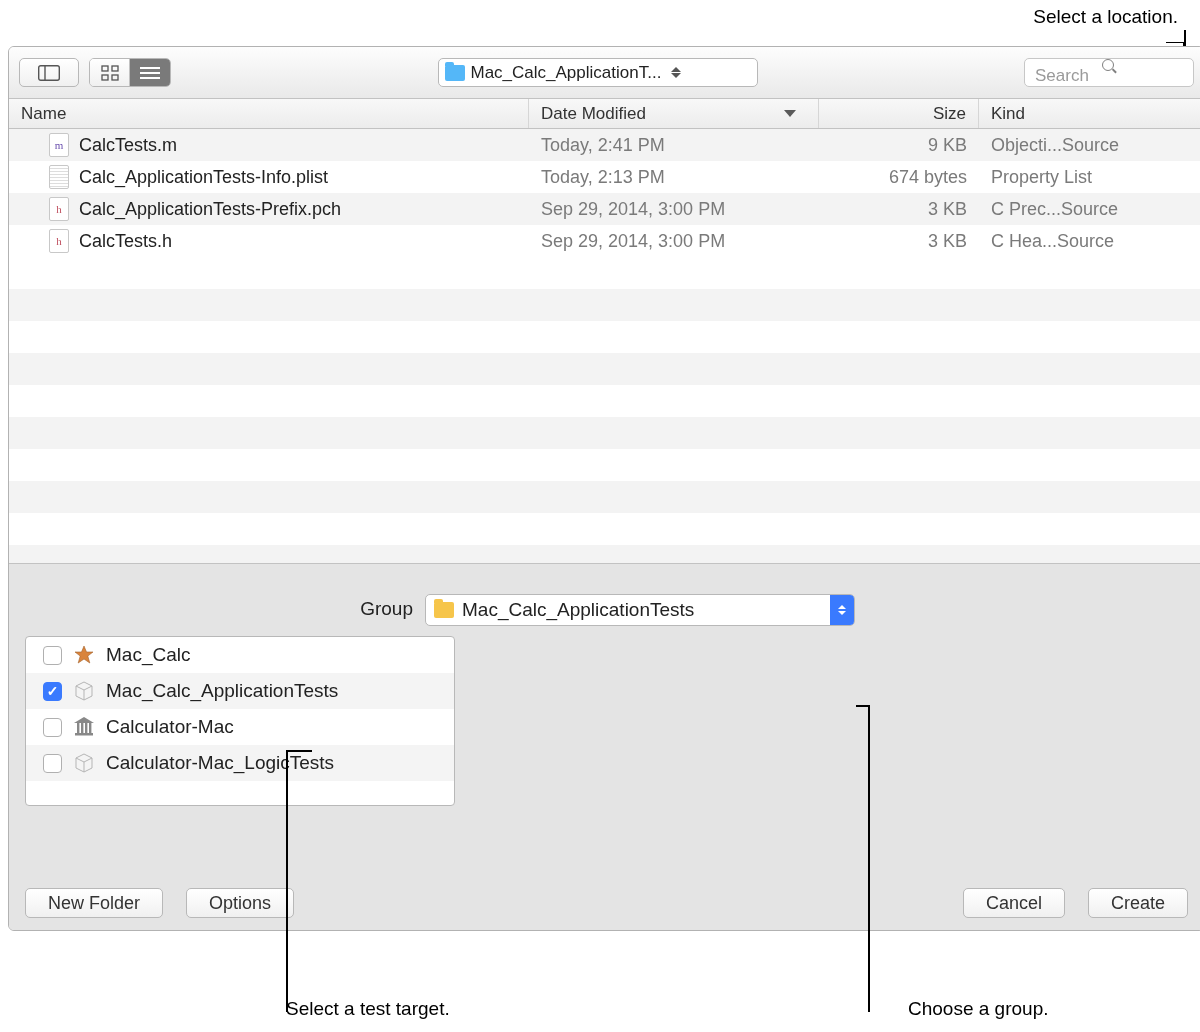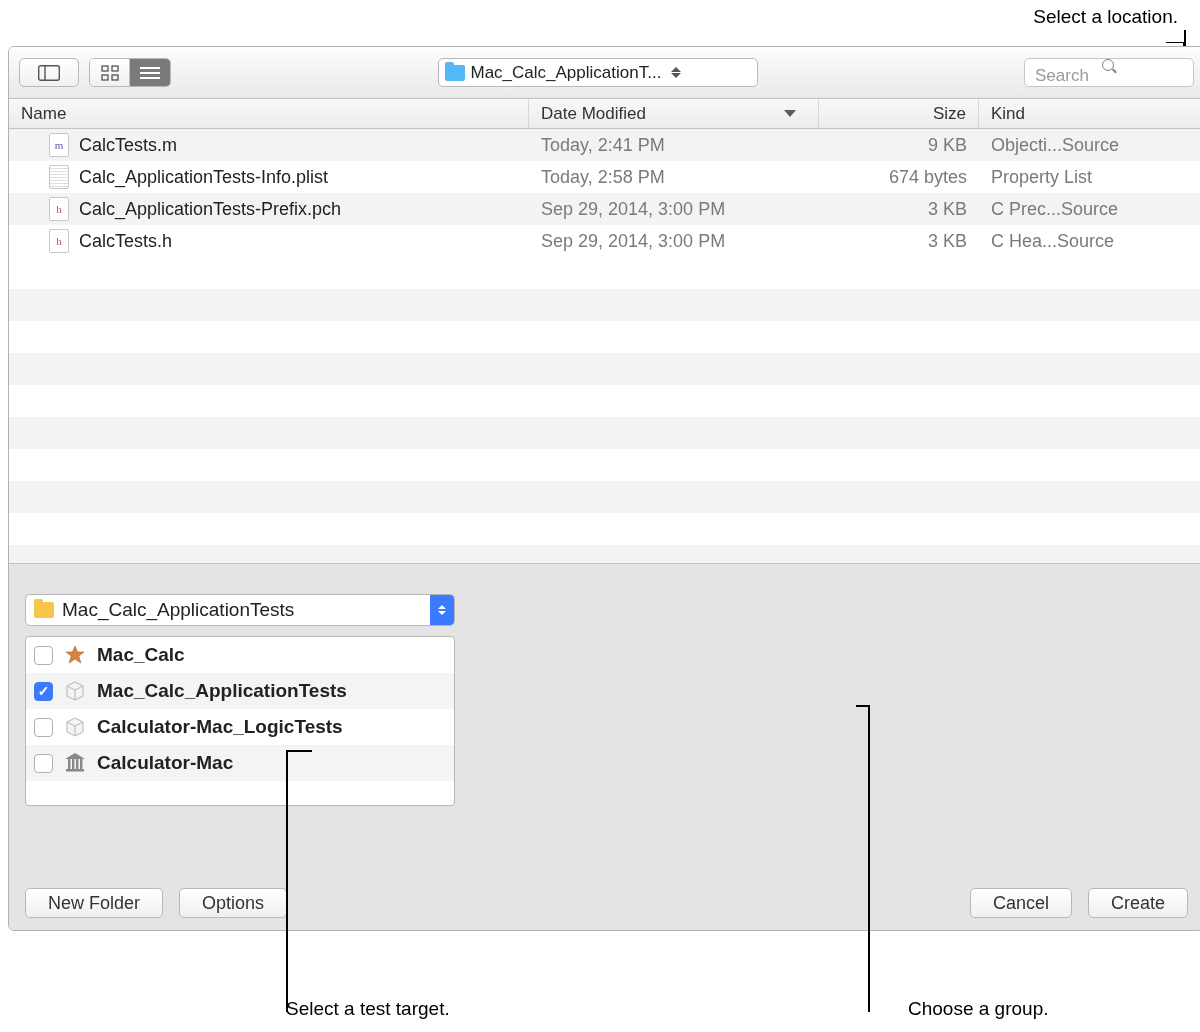--- a/index.html
+++ b/index.html
@@ -281,25 +281,24 @@
     width: 430px;
     background: #fff;
     border: 1px solid #b8b8b8;
     border-radius: 4px;
     overflow: hidden;
   }
   .target-row {
     display: flex;
     align-items: center;
     height: 36px;
-    padding: 0 8px;
+    padding: 0 17px;
     gap: 10px;
     font-size: 19px;
     cursor: pointer;
-    font-weight: bold;
   }
   .target-row:nth-child(even) { background: #f4f4f4; }
   .checkbox {
     width: 19px; height: 19px;
     border: 1px solid #b0b0b0;
     border-radius: 4px;
     background: #fff;
     display: inline-flex;
     align-items: center;
     justify-content: center;
@@ -324,21 +323,21 @@
     flex-shrink: 0;
   }
   .targets-empty { height: 24px; }
   .footer {
     position: absolute;
     bottom: 12px;
     left: 16px;
     right: 16px;
     display: flex;
     align-items: center;
-    gap: 16px;
+    gap: 23px;
   }
   .footer .spacer { flex: 1; }
   .btn {
     height: 30px;
     padding: 0 22px;
     font-size: 18px;
   }
   
   .callout-line-v {
     position: absolute;
@@ -427,21 +426,21 @@
           </div>
           <div class="cell cell-date">Today, 2:41 PM</div>
           <div class="cell cell-size">9 KB</div>
           <div class="cell cell-kind">Objecti...Source</div>
         </div>
         <div class="file-row">
           <div class="cell cell-name">
             <span class="file-icon plist"></span>
             <span>Calc_ApplicationTests-Info.plist</span>
           </div>
-          <div class="cell cell-date">Today, 2:58 PM</div>
+          <div class="cell cell-date">Today, 2:13 PM</div>
           <div class="cell cell-size">674 bytes</div>
           <div class="cell cell-kind">Property List</div>
         </div>
         <div class="file-row">
           <div class="cell cell-name">
             <span class="file-icon h">h</span>
             <span>Calc_ApplicationTests-Prefix.pch</span>
           </div>
           <div class="cell cell-date">Sep 29, 2014, 3:00 PM</div>
           <div class="cell cell-size">3 KB</div>
@@ -455,20 +454,21 @@
           <div class="cell cell-date">Sep 29, 2014, 3:00 PM</div>
           <div class="cell cell-size">3 KB</div>
           <div class="cell cell-kind">C Hea...Source</div>
         </div>
       </div>
     <div class="empty-area"></div>
 
     <div class="bottom-pane">
 
       <div class="form-row">
+        <div class="form-label">Group</div>
         <div class="group-popup">
           <span class="folder-icon yellow"></span>
           <span>Mac_Calc_ApplicationTests</span>
           <span class="blue-stepper">
             <span class="tri up"></span>
               <span class="tri down"></span>
           </span>
         </div>
       </div>
 
@@ -490,40 +490,40 @@
                   <path d="M3 6 L11 2 L19 6 L19 16 L11 20 L3 16 Z" fill="#f4f4f4" stroke="#b5b5b5" stroke-width="1"></path>
                   <path d="M3 6 L11 10 L19 6 M11 10 L11 20" fill="none" stroke="#b5b5b5" stroke-width="1"></path>
                 </svg>
               </span>
               <span>Mac_Calc_ApplicationTests</span>
             </div>
             <div class="target-row">
               <span class="checkbox"></span>
               <span class="target-icon">
                 <svg width="22" height="22" viewBox="0 0 22 22">
-                  <path d="M3 6 L11 2 L19 6 L19 16 L11 20 L3 16 Z" fill="#f4f4f4" stroke="#b5b5b5" stroke-width="1"></path>
-                  <path d="M3 6 L11 10 L19 6 M11 10 L11 20" fill="none" stroke="#b5b5b5" stroke-width="1"></path>
-                </svg>
-              </span>
-              <span>Calculator-Mac_LogicTests</span>
-            </div>
-            <div class="target-row">
-              <span class="checkbox"></span>
-              <span class="target-icon">
-                <svg width="22" height="22" viewBox="0 0 22 22">
                   <rect x="2" y="17" width="18" height="2.5" fill="#888"></rect>
                   <rect x="4" y="7" width="2.4" height="10" fill="#888"></rect>
                   <rect x="8" y="7" width="2.4" height="10" fill="#888"></rect>
                   <rect x="12" y="7" width="2.4" height="10" fill="#888"></rect>
                   <rect x="16" y="7" width="2.4" height="10" fill="#888"></rect>
                   <polygon points="1,7 11,1 21,7" fill="#888"></polygon>
                 </svg>
               </span>
               <span>Calculator-Mac</span>
             </div>
+            <div class="target-row">
+              <span class="checkbox"></span>
+              <span class="target-icon">
+                <svg width="22" height="22" viewBox="0 0 22 22">
+                  <path d="M3 6 L11 2 L19 6 L19 16 L11 20 L3 16 Z" fill="#f4f4f4" stroke="#b5b5b5" stroke-width="1"></path>
+                  <path d="M3 6 L11 10 L19 6 M11 10 L11 20" fill="none" stroke="#b5b5b5" stroke-width="1"></path>
+                </svg>
+              </span>
+              <span>Calculator-Mac_LogicTests</span>
+            </div>
             <div class="targets-empty"></div>
           </div>
       </div>
 
       <div class="footer">
         <button class="btn">New Folder</button>
         <button class="btn">Options</button>
         <span class="spacer"></span>
         <button class="btn">Cancel</button>
         <button class="btn">Create</button>

